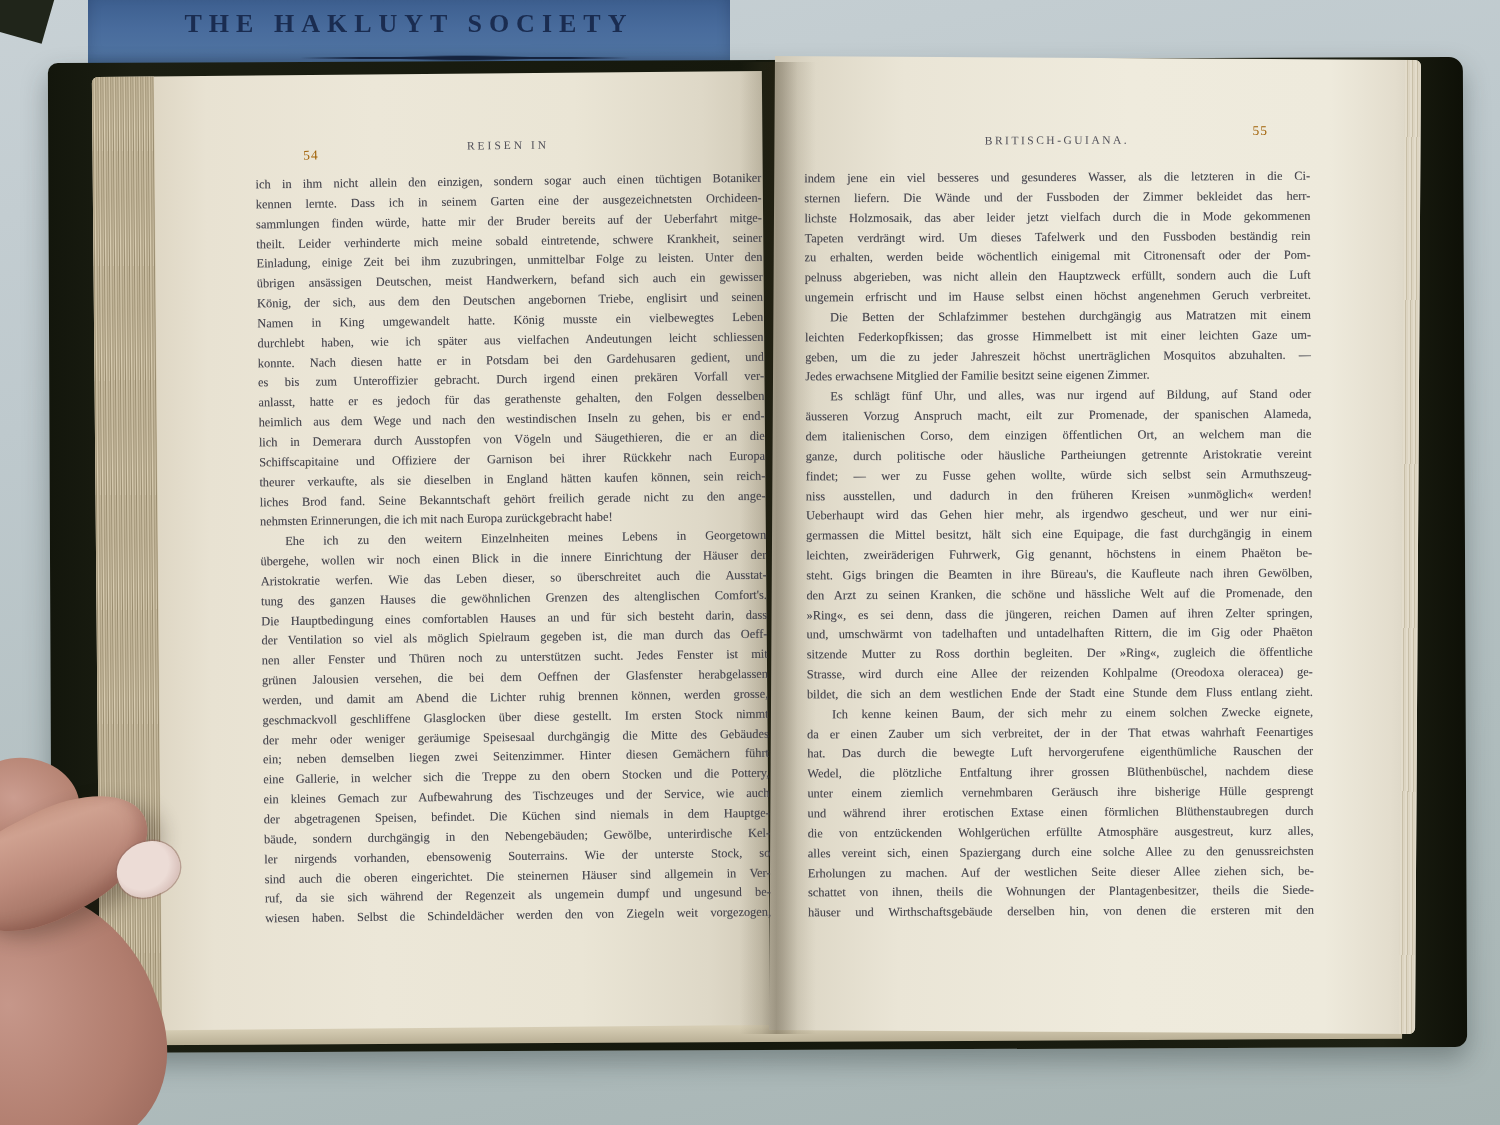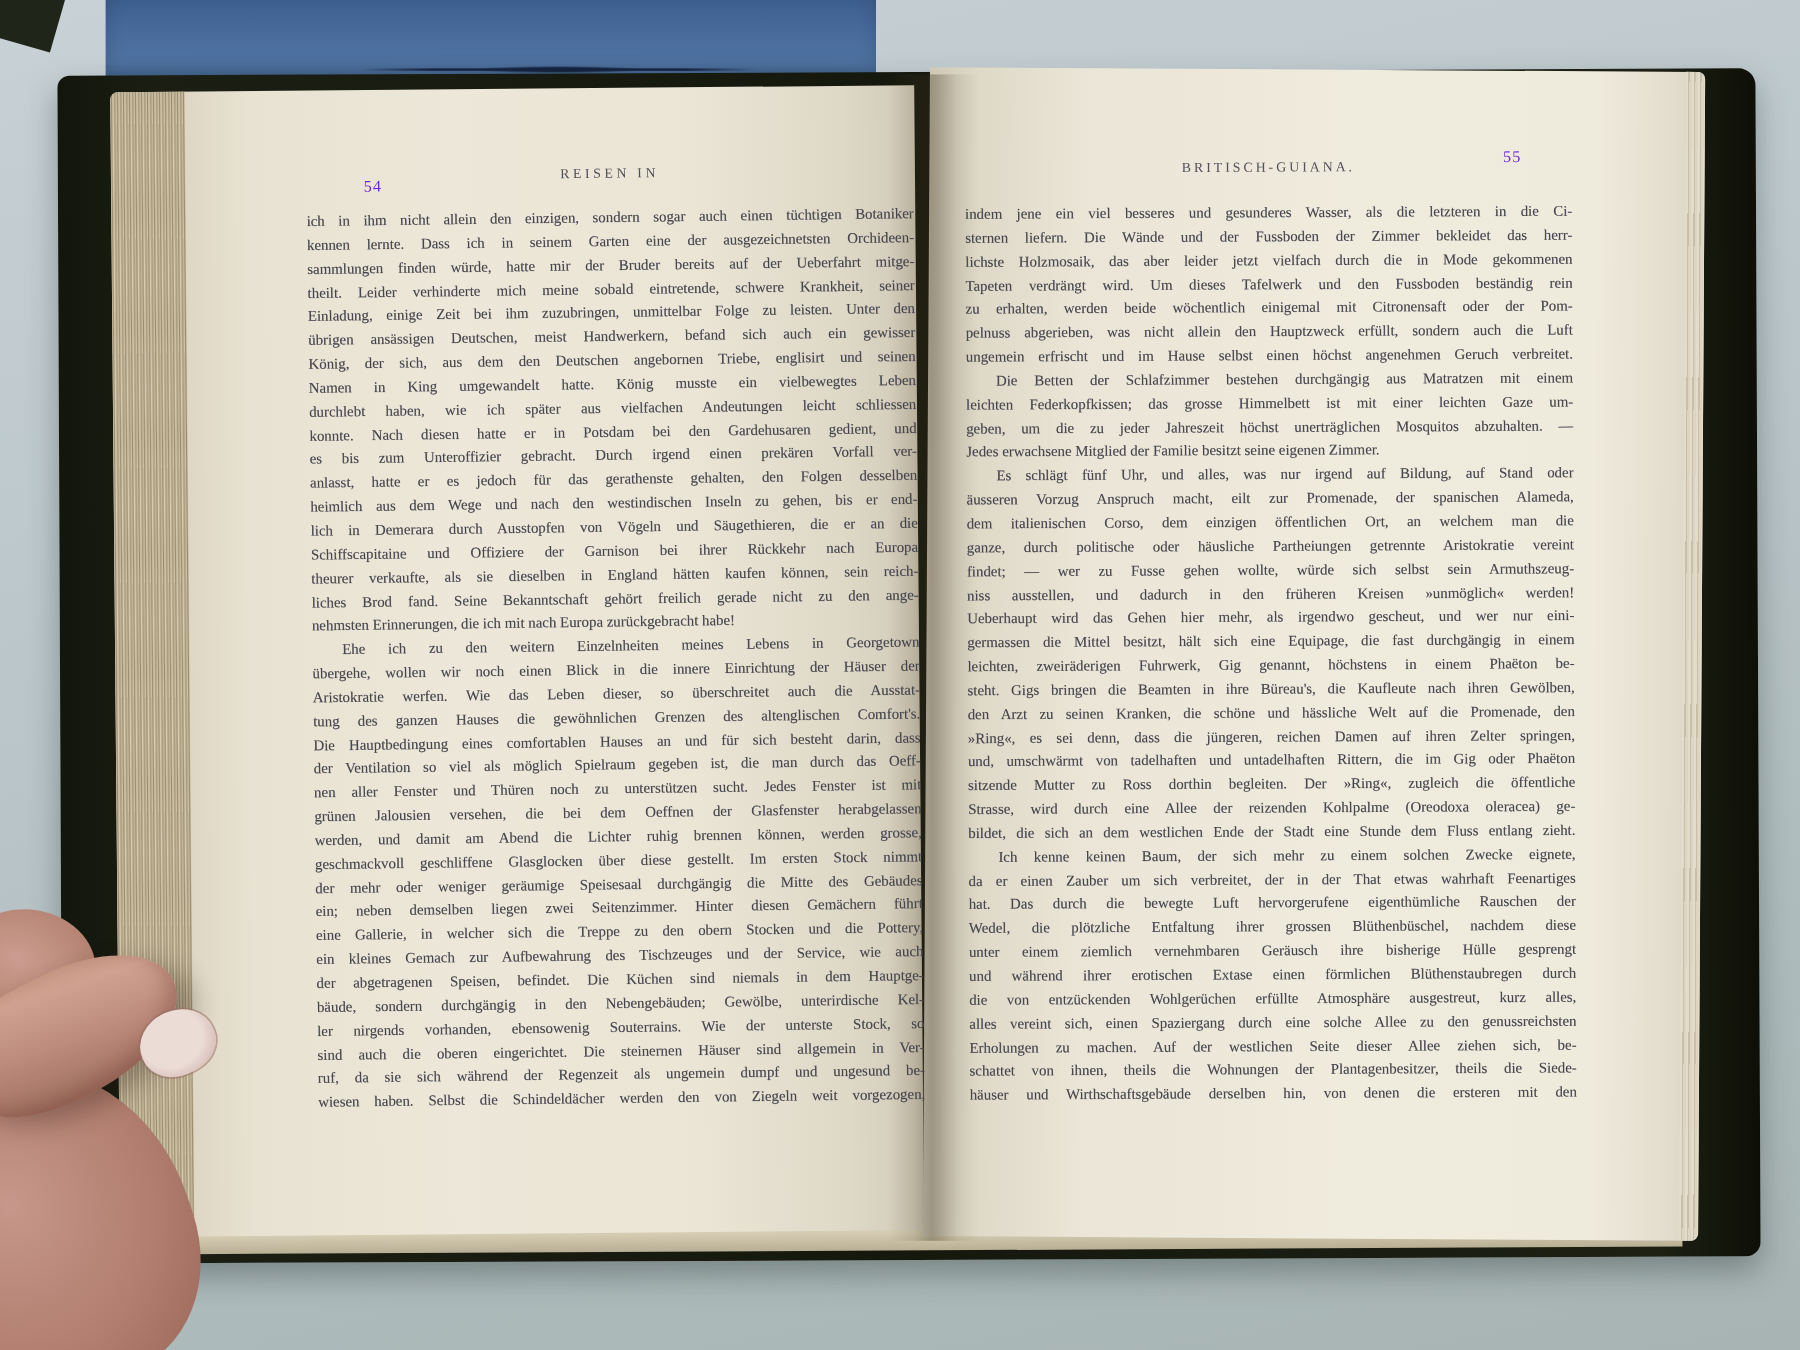--- a/index.html
+++ b/index.html
@@ -72,21 +72,21 @@
     background: linear-gradient(90deg, rgba(80,70,45,0) 0%, rgba(80,70,45,0.16) 28%, rgba(55,45,25,0.34) 48%, rgba(55,45,25,0.28) 56%, rgba(80,70,45,0.10) 76%, rgba(80,70,45,0) 100%);
   }
   
   .content {
     position:absolute; width:506px; color:#46454d;
   }
   .content-left { left:260px; top:130px; transform: rotate(-0.75deg); }
   .content-right { left:806px; top:126px; transform: rotate(-0.3deg); }
   .header-row { position:relative; height:36px; }
   .pgnum {
-    position:absolute; font-size:13.5px; letter-spacing:1px; color:#6d28d9;
+    position:absolute; font-size:13.5px; letter-spacing:1px; color:#a16207;
   }
   .pgnum-left { left:16px; top:15px;margin-left:32px; }
   .pgnum-right { right:42px; top:-2px; }
   .running {
     position:absolute; left:0; right:0; text-align:center;
     font-size:11.5px; letter-spacing:3px; color:#52515a;
   }
   .running-left { top:9px; }
   .running-right { top:8px; letter-spacing:2.5px; }
   .lines { margin-top:6px; }
@@ -125,20 +125,21 @@
   }
 </style>
 </head>
 <body>
 
 <div>
 
   <div class="corner-object"></div>
 
   <div class="blue-book">
+    <div class="blue-title">THE HAKLUYT SOCIETY</div>
     <div class="blue-rule"></div>
   </div>
 
   <div class="book-cover"></div>
   <div class="bottom-edges"></div>
 
   <div class="page-left">
     <div class="fore-edge-left"></div>
   </div>
   <div class="page-right">

